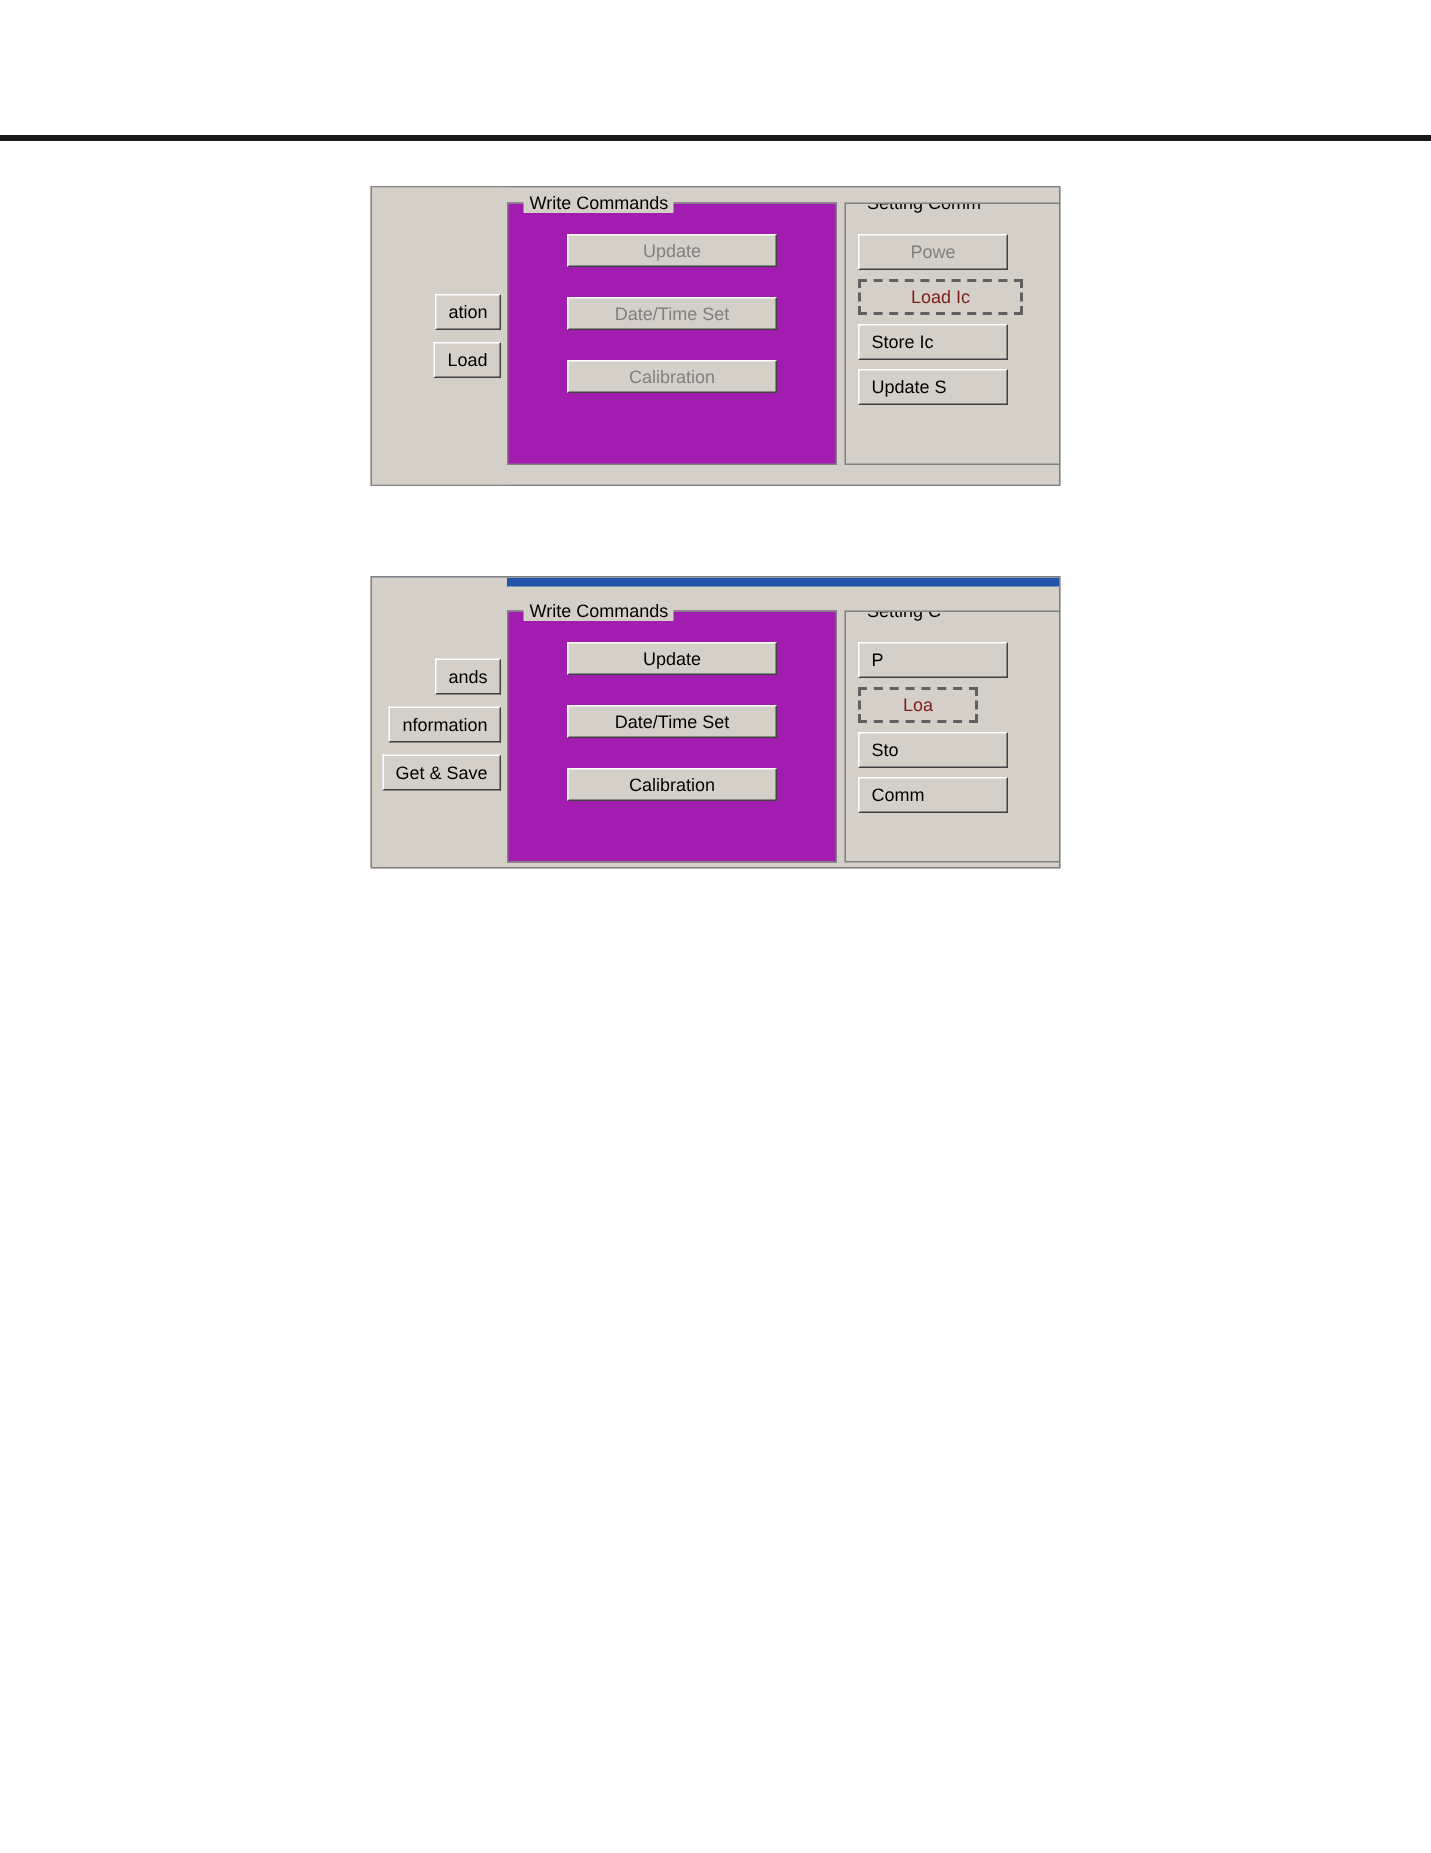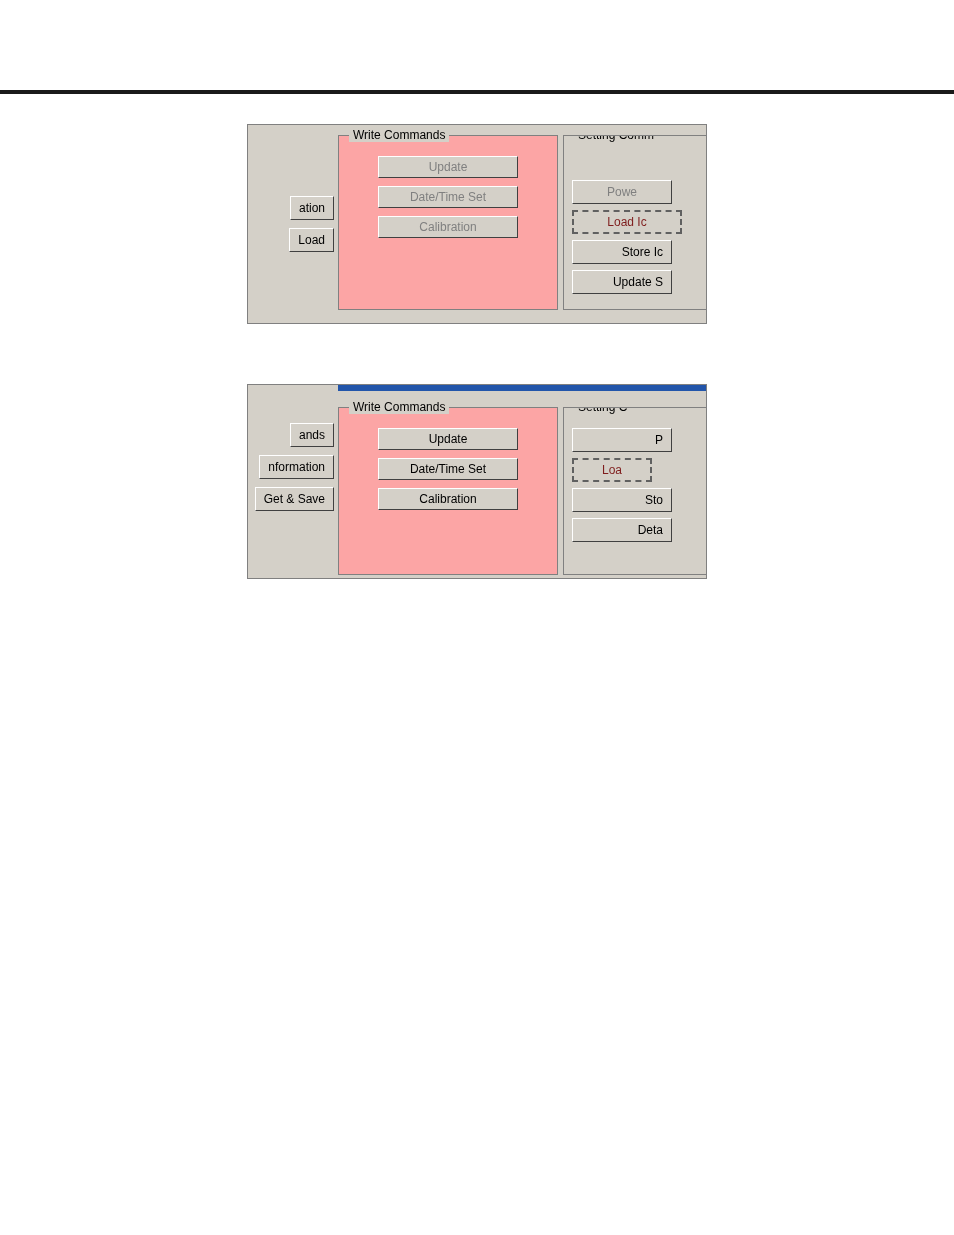--- a/index.html
+++ b/index.html
@@ -91,38 +91,38 @@
     }
 
     
     .write-commands-group {
       position: absolute;
       left: 90px;
       top: 10px;
       width: 220px;
       height: 175px;
       border: 1px solid #808080;
-      background: #fca5a5;
+      background: #a21caf;
     }
 
     .group-label {
       position: absolute;
       top: -8px;
       left: 10px;
       background: #d4d0c8;
       padding: 0 4px;
       font-size: 12px;
       color: #000;
     }
 
     .group-buttons {
       display: flex;
       flex-direction: column;
       align-items: center;
-      gap: 8px;
+      gap: 20px;
       padding-top: 20px;
     }
 
     
     .setting-commands-group {
       position: absolute;
       left: 315px;
       top: 10px;
       width: 160px;
       height: 175px;
@@ -204,37 +204,36 @@
       border: 1px solid #808080;
       border-top-color: #ffffff;
       border-left-color: #ffffff;
       border-bottom-color: #404040;
       border-right-color: #404040;
       padding: 4px 8px;
       font-size: 12px;
       color: #000;
       cursor: pointer;
       min-width: 100px;
-      text-align: right;
+      text-align: left;
     }
 
     .setting-btn-disabled {
       background: #d4d0c8;
       border: 1px solid #808080;
       border-top-color: #ffffff;
       border-left-color: #ffffff;
       border-bottom-color: #404040;
       border-right-color: #404040;
       padding: 4px 16px;
       font-size: 12px;
       color: #808080;
       cursor: default;
       min-width: 100px;
       text-align: center;
-      margin-top: 24px;
     }
 
     
     .panel-2 .write-commands-group {
       top: 22px;
       height: 168px;
     }
 
     .panel-2 .setting-commands-group {
       top: 22px;
@@ -282,42 +281,42 @@
         </div>
 
       </div>
     </div>
 
     <div class="ui-panel panel-2">
       <div class="panel-inner">
 
         <div class="blue-bar"></div>
 
-        <div class="left-section" style="padding-top:28px; justify-content:flex-start; gap:8px;">
+        <div class="left-section" style="padding-top:44px; justify-content:flex-start; gap:8px;">
           <button class="btn-partial" style="margin-top:10px;">ands</button>
           <button class="btn-partial">nformation</button>
           <button class="btn-partial">Get &amp; Save</button>
         </div>
 
         <div class="write-commands-group" style="top:22px;">
           <span class="group-label">Write Commands</span>
           <div class="group-buttons">
             <button class="btn btn-write">Update</button>
             <button class="btn btn-write">Date/Time Set</button>
             <button class="btn btn-write">Calibration</button>
           </div>
         </div>
 
         <div class="setting-commands-group" style="top:22px;">
           <span class="group-label">Setting C</span>
           <div class="setting-buttons">
             <button class="setting-btn">P</button>
             <button class="btn-dotted" style="width:80px;">Loa</button>
             <button class="setting-btn">Sto</button>
-            <button class="setting-btn">Deta</button>
+            <button class="setting-btn">Comm</button>
           </div>
         </div>
 
       </div>
     </div>
 
   </div>
 </div>
 
 </body></html>

